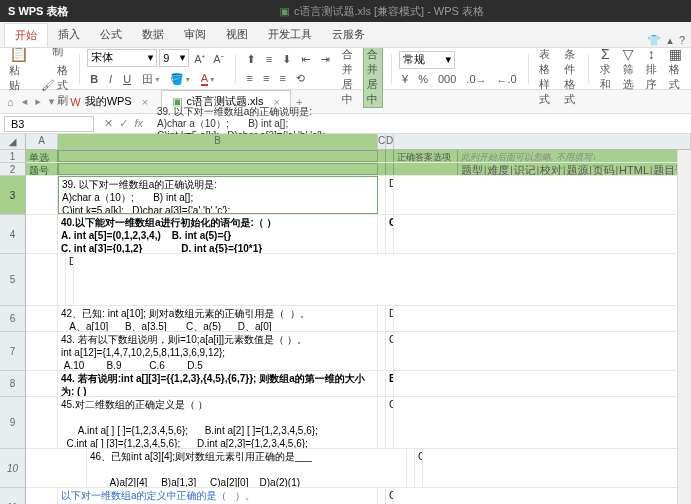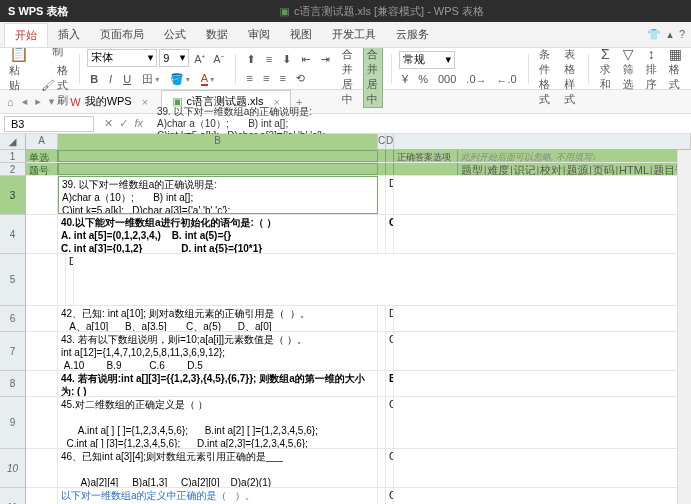--- a/index.html
+++ b/index.html
@@ -1,21 +1,21 @@
 <!DOCTYPE html>
 <html><head>
 <meta charset="utf-8">
 <style>
 * { margin: 0; padding: 0; box-sizing: border-box; font-family: "Microsoft YaHei", sans-serif; font-size: 11px; }
 body { background: #fff; width: 691px; height: 504px; overflow: hidden; }
 .titlebar { background: #2d2d2d; color: #ccc; height: 22px; display: flex; align-items: center; padding: 0 8px; }
 .titlebar .logo { color: #fff; font-weight: bold; margin-right: 12px; }
 .titlebar .doctitle { flex: 1; text-align: center; color: #999; font-size: 10px; }
 .titlebar .doctitle .icn { color: #5a9e5a; margin-right: 4px; }
-.menubar { background: #f3f3f3; height: 26px; display: flex; align-items: center; padding: 0 4px; border-bottom: 1px solid #ddd; position: relative; }
+.menubar { background: #f3f3f3; height: 26px; display: flex; align-items: flex-end; padding: 0 4px; border-bottom: 1px solid #ddd; position: relative; }
 .menubar .mitem { padding: 4px 10px; color: #444; cursor: pointer; }
 .menubar .mitem.active { background: #fff; color: #c0392b; border: 1px solid #ddd; border-bottom: none; }
 .menubar .rightctl { position: absolute; right: 6px; display: flex; gap: 6px; color: #666; }
 .ribbon { background: #fff; height: 42px; display: flex; align-items: center; padding: 2px 6px; border-bottom: 1px solid #ddd; gap: 6px; }
 .rbtn { display: flex; align-items: center; gap: 2px; color: #555; padding: 2px 3px; }
 .rbtn .carr { font-size: 8px; color: #888; }
 .vsep { width: 1px; height: 30px; background: #e0e0e0; margin: 0 2px; }
 .fontsel { border: 1px solid #ccc; height: 18px; padding: 0 3px; background: #fff; display: flex; align-items: center; }
 .bigbtn { display: flex; flex-direction: column; align-items: center; color: #555; padding: 0 3px; font-size: 10px; }
 .bigbtn.active { background: #b8d8b0; border: 1px solid #8ab580; }
@@ -51,21 +51,20 @@
 
 <div class="titlebar">
   <span class="logo">S WPS 表格</span>
   <span class="doctitle"><span class="icn">▣</span><span>c语言测试题.xls [兼容模式] - WPS 表格</span></span>
 </div>
 
 <div class="menubar">
   <div id="menuitems" style="display: flex;">
       <div class="mitem active">开始</div>
       <div class="mitem">插入</div>
-      <div class="mitem">页面布局</div>
       <div class="mitem">公式</div>
       <div class="mitem">数据</div>
       <div class="mitem">审阅</div>
       <div class="mitem">视图</div>
       <div class="mitem">开发工具</div>
       <div class="mitem">云服务</div>
     </div>
   <div class="rightctl">
     <span>👕</span>
     <span>▴</span>
@@ -147,26 +146,26 @@
     <div style="display:flex;gap:4px;margin-top:2px">
       <span class="rbtn">¥</span>
       <span class="rbtn">%</span>
       <span class="rbtn">000</span>
       <span class="rbtn">.0→</span>
       <span class="rbtn">←.0</span>
     </div>
   </div>
   <div class="vsep"></div>
   <div class="bigbtn">
+      <span style="font-size:14px">▥</span>
+      <span>表格样式</span>
+    </div>
+  <div class="bigbtn">
       <span style="font-size:14px">▦</span>
       <span>条件格式</span>
-    </div>
-  <div class="bigbtn">
-      <span style="font-size:14px">▥</span>
-      <span>表格样式</span>
     </div>
   <div class="vsep"></div>
   <div class="bigbtn">
       <span style="font-size:14px">Σ</span>
       <span>求和</span>
     </div>
   <div class="bigbtn">
       <span style="font-size:14px">▽</span>
       <span>筛选</span>
     </div>
@@ -304,21 +303,21 @@
         <div class="row" style="height: 52px;">
           <div class="cell cA"></div>
           <div class="cell cB " style="white-space:pre-wrap">45.对二维数组的正确定义是（ ）
 
       A.int a[ ] [ ]={1,2,3,4,5,6};      B.int a[2] [ ]={1,2,3,4,5,6};
   C.int a[ ] [3]={1,2,3,4,5,6};      D.int a[2,3]={1,2,3,4,5,6};</div>
           <div class="cell cC"></div>
           <div class="cell cD">C</div>
           <div class="cell" style="flex:1"></div>
         </div>
-        <div class="row" style="height: 39px;">
+        <div class="row" style="height: 39px; padding-left: 29px;">
           <div class="cell cA"></div>
           <div class="cell cB " style="white-space:pre-wrap">46、已知int a[3][4];则对数组元素引用正确的是___
 
        A)a[2][4]     B)a[1,3]     C)a[2][0]    D)a(2)(1)</div>
           <div class="cell cC"></div>
           <div class="cell cD">C</div>
           <div class="cell" style="flex:1"></div>
         </div>
         <div class="row" style="height: 39px;">
           <div class="cell cA"></div>

